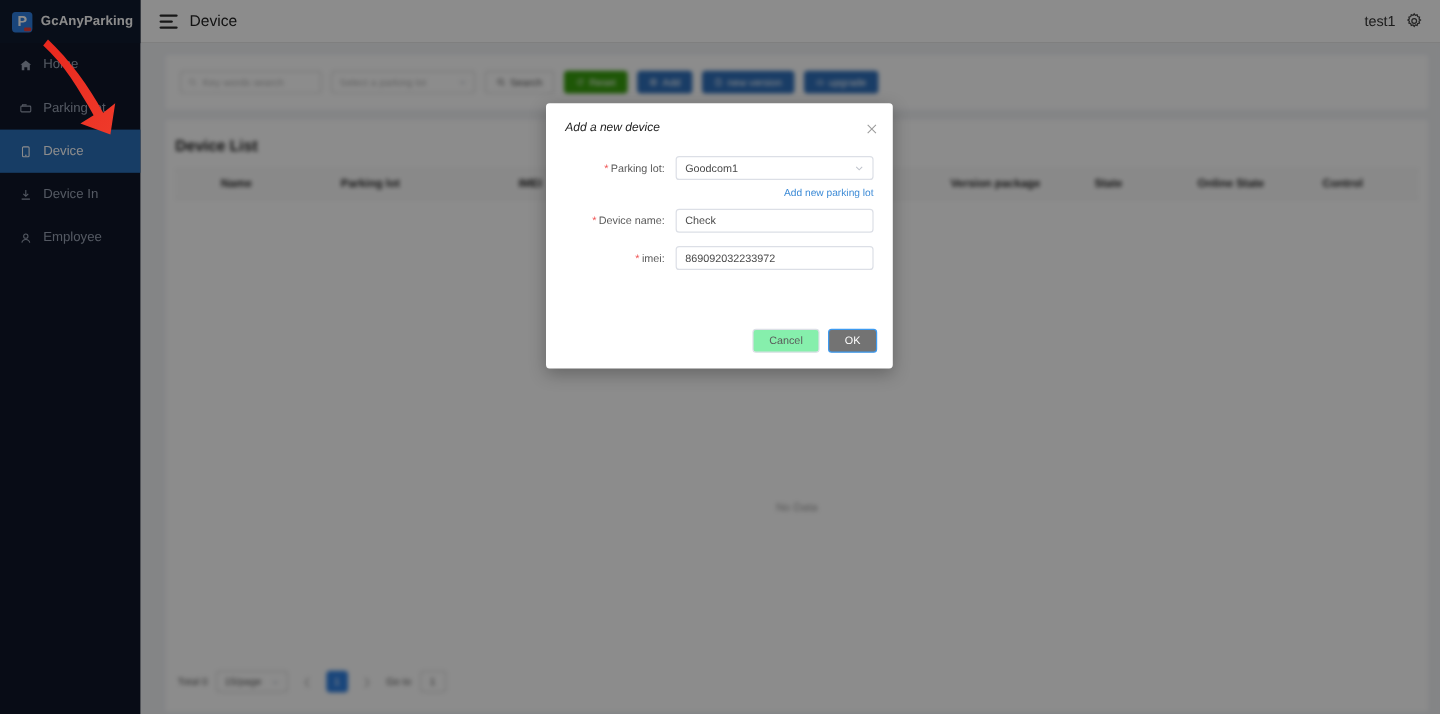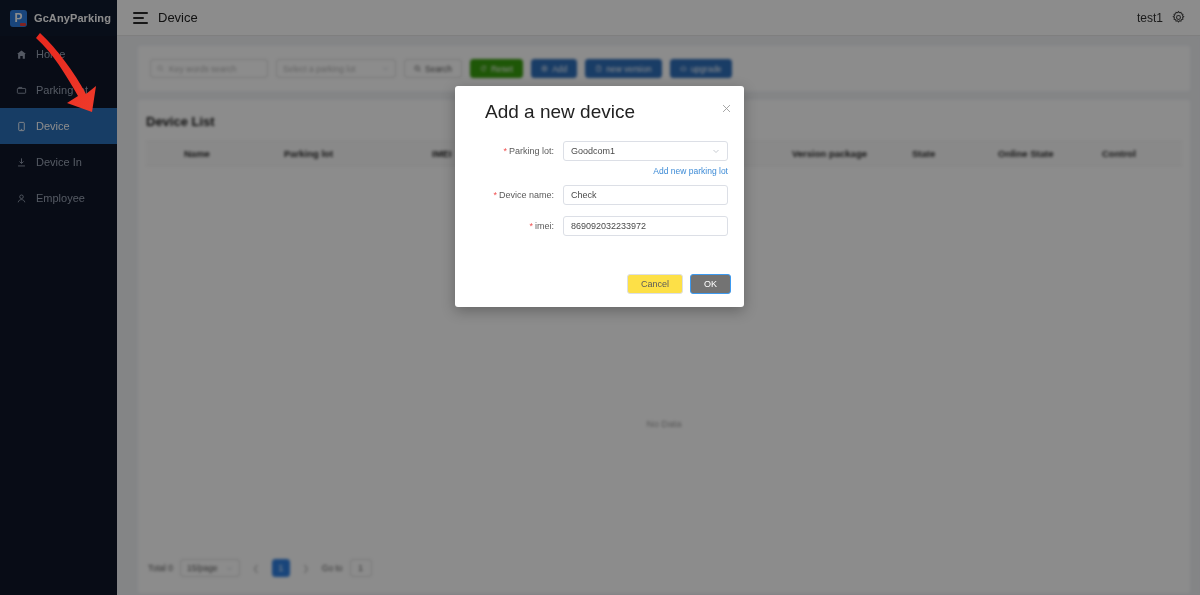--- a/index.html
+++ b/index.html
@@ -126,36 +126,36 @@
   }
 
   
   .modal {
     position: absolute; left: 455px; top: 86px;
     width: 289px; height: 221px;
     background: #fff; border-radius: 3px;
     box-shadow: 0 4px 14px rgba(0,0,0,.28);
     z-index: 20;
   }
-  .modal-title { font-size: 19px; color: #222; padding: 15px 0 0 30px; }
+  .modal-title { font-size: 10px; color: #222; padding: 15px 0 0 16px; font-style: italic; }
   .modal-close { position: absolute; right: 12px; top: 14px; width: 11px; height: 11px; color: #9b9b9b; }
   .form { padding: 18px 16px 0 16px; }
   .row { display: flex; align-items: center; margin-bottom: 11px; justify-content: center; }
   .lbl { width: 92px; text-align: right; padding-right: 9px; font-size: 9px; color: #5a5a5a; white-space: nowrap; }
   .lbl .req { color: #f05050; margin-right: 2px; }
   .ctrl {
     flex: 1; height: 20px; border: 1px solid #dcdfe6; border-radius: 3px;
     display: flex; align-items: center; padding: 0 7px;
     font-size: 9px; color: #4a4a4a; background: #fff;
   }
   .ctrl .caret { margin-left: auto; width: 8px; height: 8px; color: #c0c4cc; }
   .link-row { display: flex; justify-content: flex-end; margin: -6px 0 9px 0; }
   .link { font-size: 8.5px; color: #3d8bd6; }
   .modal-footer { position: absolute; right: 13px; bottom: 13px; display: flex; gap: 7px; }
-  .mbtn { height: 20px; border-radius: 3px; border: 1px solid #dcdfe6; background: #fde047;
+  .mbtn { height: 20px; border-radius: 3px; border: 1px solid #dcdfe6; background: #86efac;
           font-size: 9px; color: #5a5a5a; padding: 0 13px; display: inline-flex; align-items: center; }
   .mbtn.primary { background: #737373; border-color: #3d9af0; color: #fff; }
 
   
   .arrow { position: absolute; left: 20px; top: 20px; z-index: 30; pointer-events: none; }
 </style>
 </head>
 <body>
 
 <div id="app">

